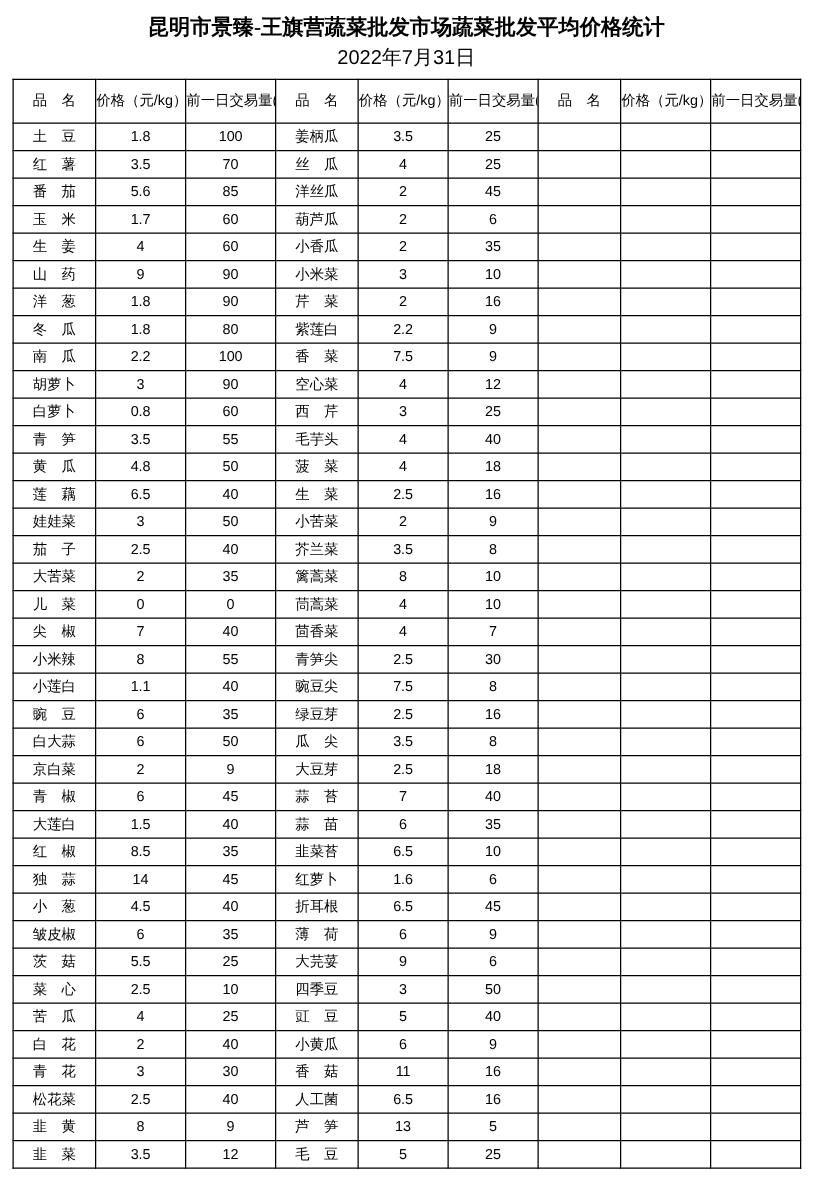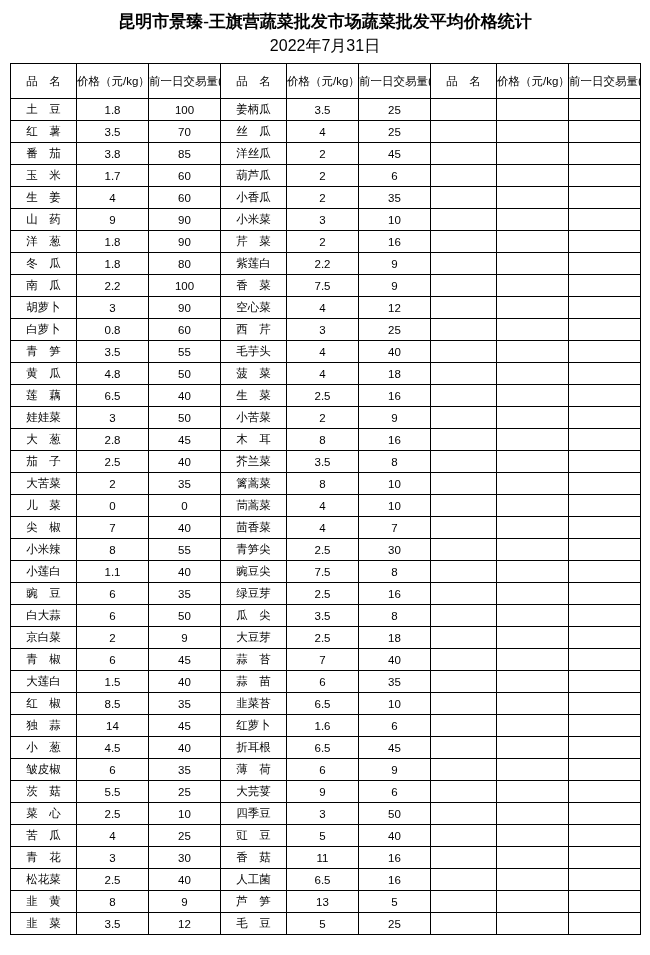--- a/index.html
+++ b/index.html
@@ -122,21 +122,21 @@
           <td>70</td>
           <td class="name-cell">丝　瓜</td>
           <td>4</td>
           <td>25</td>
           <td class="name-cell"></td>
           <td></td>
           <td></td>
         </tr>
         <tr>
           <td class="name-cell">番　茄</td>
-          <td>3.8</td>
+          <td>5.6</td>
           <td>85</td>
           <td class="name-cell">洋丝瓜</td>
           <td>2</td>
           <td>45</td>
           <td class="name-cell"></td>
           <td></td>
           <td></td>
         </tr>
         <tr>
           <td class="name-cell">玉　米</td>
@@ -264,31 +264,20 @@
           <td>3</td>
           <td>50</td>
           <td class="name-cell">小苦菜</td>
           <td>2</td>
           <td>9</td>
           <td class="name-cell"></td>
           <td></td>
           <td></td>
         </tr>
         <tr>
-          <td class="name-cell">大　葱</td>
-          <td>2.8</td>
-          <td>45</td>
-          <td class="name-cell">木　耳</td>
-          <td>8</td>
-          <td>16</td>
-          <td class="name-cell"></td>
-          <td></td>
-          <td></td>
-        </tr>
-        <tr>
           <td class="name-cell">茄　子</td>
           <td>2.5</td>
           <td>40</td>
           <td class="name-cell">芥兰菜</td>
           <td>3.5</td>
           <td>8</td>
           <td class="name-cell"></td>
           <td></td>
           <td></td>
         </tr>
@@ -473,20 +462,31 @@
           <td>4</td>
           <td>25</td>
           <td class="name-cell">豇　豆</td>
           <td>5</td>
           <td>40</td>
           <td class="name-cell"></td>
           <td></td>
           <td></td>
         </tr>
         <tr>
+          <td class="name-cell">白　花</td>
+          <td>2</td>
+          <td>40</td>
+          <td class="name-cell">小黄瓜</td>
+          <td>6</td>
+          <td>9</td>
+          <td class="name-cell"></td>
+          <td></td>
+          <td></td>
+        </tr>
+        <tr>
           <td class="name-cell">青　花</td>
           <td>3</td>
           <td>30</td>
           <td class="name-cell">香　菇</td>
           <td>11</td>
           <td>16</td>
           <td class="name-cell"></td>
           <td></td>
           <td></td>
         </tr>

